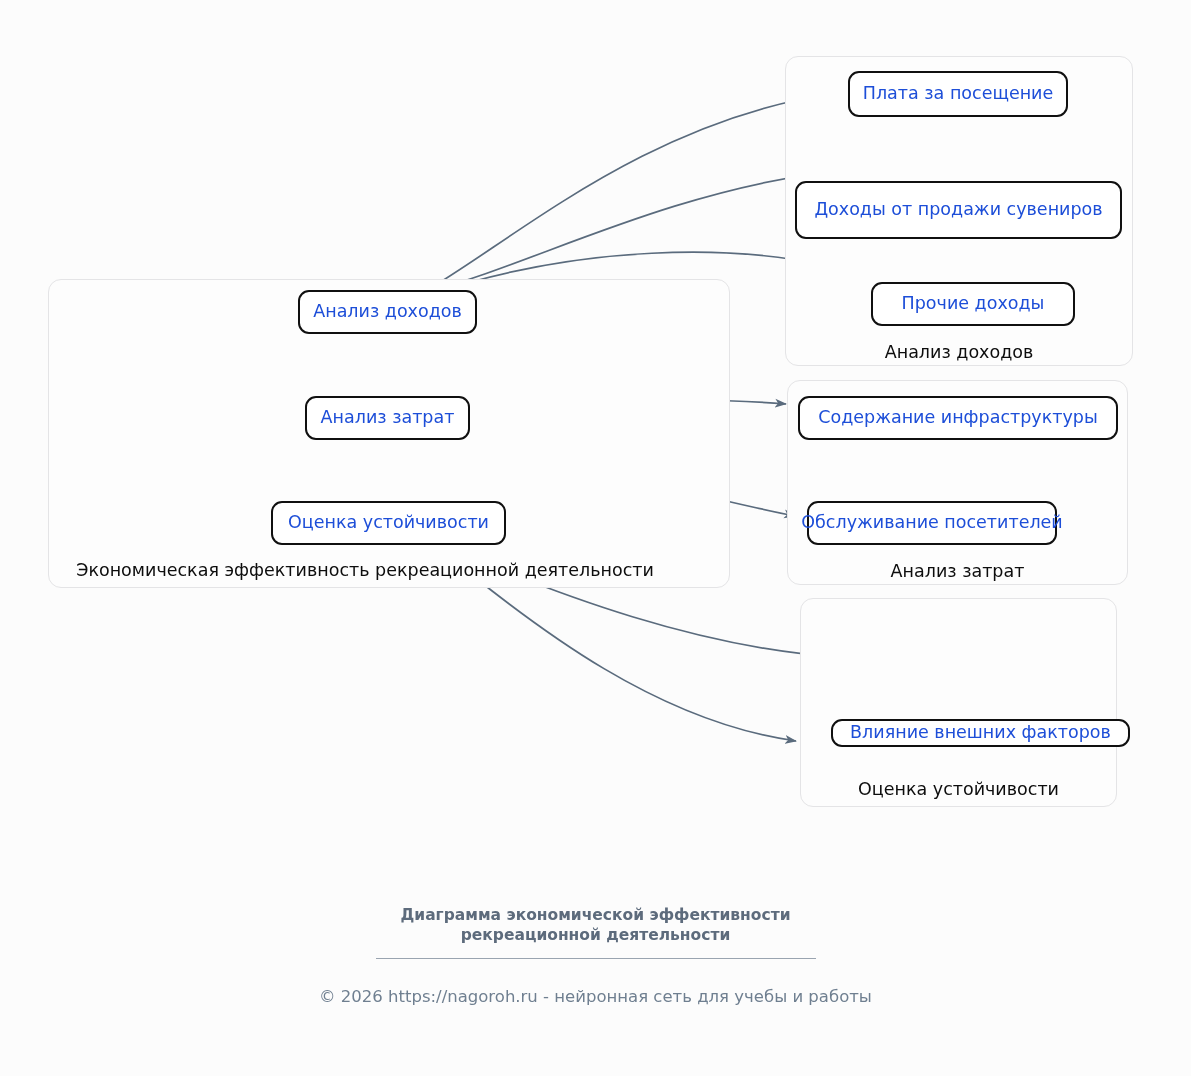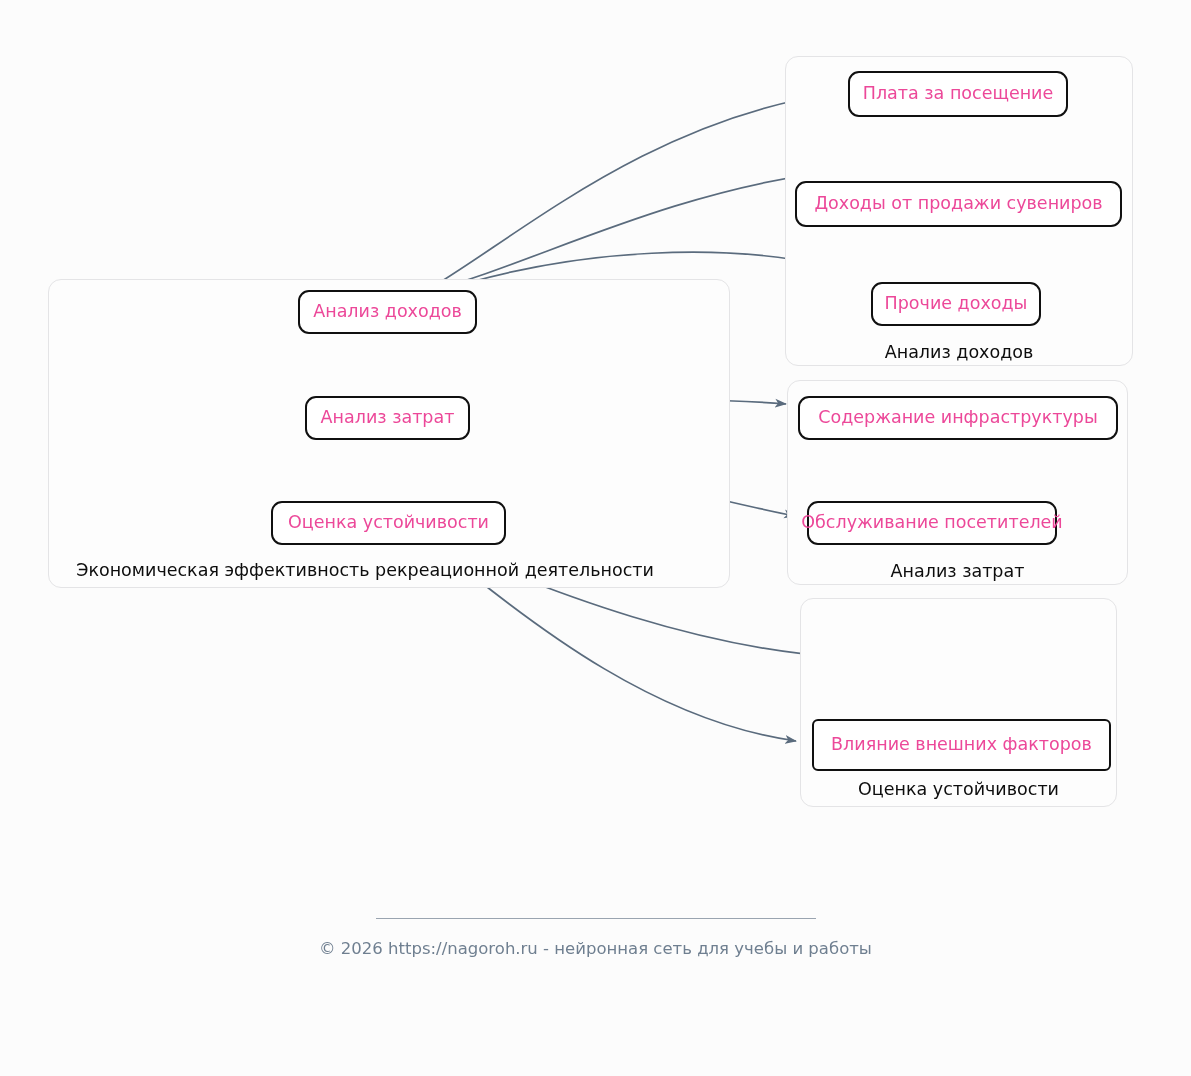--- a/index.html
+++ b/index.html
@@ -42,21 +42,21 @@
   .node {
     position: absolute;
     box-sizing: border-box;
     border: 2px solid #101010;
     border-radius: 11px;
     background: #ffffff;
     display: flex;
     align-items: center;
     justify-content: center;
     font-size: 17.5px;
-    color: #ec4899;
+    color: #1d4ed8;
     white-space: nowrap;
     font-family: "DejaVu Sans", sans-serif;
     line-height: 1;
   }
   
   #edges {
     position: absolute;
     left: 0; top: 0;
     width: 1191px;
     height: 1076px;
@@ -80,21 +80,21 @@
     width: 440px;
     height: 0;
     border: 0;
     border-top: 1.2px solid #9aa4b0;
     margin: 13px auto 0 auto;
   }
   .footer-copy {
     font-size: 16.5px;
     color: #6f7f90;
     font-family: "DejaVu Sans", sans-serif;
-    margin-top: 20px;
+    margin-top: 28px;
   }
 </style>
 </head>
 <body>
 
 <div id="canvas">
 
   <svg id="edges" viewBox="0 0 1191 1076" xmlns="http://www.w3.org/2000/svg">
     <defs>
       <marker id="arrow" markerWidth="13" markerHeight="10" refX="11" refY="5" orient="auto" markerUnits="userSpaceOnUse">
@@ -126,39 +126,43 @@
   <div class="node" style="left:305px; top:396px; width:165px; height:44px;">Анализ затрат</div>
 
   <div class="node" style="left:271px; top:501px; width:235px; height:44px;">Оценка устойчивости</div>
 
   <div class="cluster-label" style="left:48px; top:560px; width:634px;">Экономическая эффективность рекреационной деятельности</div>
 
   <div class="cluster" style="left:785px; top:56px; width:348px; height:310px;"></div>
 
   <div class="node" style="left:848px; top:71px; width:220px; height:46px;">Плата за посещение</div>
 
-  <div class="node" style="left:795px; top:181px; width:327px; height:46px;">Доходы от продажи сувениров</div>
+  <div class="node" style="left:795px; top:181px; width:327px; height:58px;">Доходы от продажи сувениров</div>
 
-  <div class="node" style="left:871px; top:282px; width:170px; height:44px;">Прочие доходы</div>
+  <div class="node" style="left:871px; top:282px; width:204px; height:44px;">Прочие доходы</div>
 
   <div class="cluster-label" style="left:785px; top:342px; width:348px;">Анализ доходов</div>
 
   <div class="cluster" style="left:787px; top:380px; width:341px; height:205px;"></div>
 
   <div class="node" style="left:798px; top:396px; width:320px; height:44px;">Содержание инфраструктуры</div>
 
   <div class="node" style="left:807px; top:501px; width:250px; height:44px;">Обслуживание посетителей</div>
 
   <div class="cluster-label" style="left:787px; top:561px; width:341px;">Анализ затрат</div>
 
   <div class="cluster" style="left:800px; top:598px; width:317px; height:209px;"></div>
 
 
-  <div class="node" style="left:812px; top:719px; width:299px; height:52px;border-radius:6px;">Влияние внешних факторов</div>
+  <div class="node" style="left:831px; top:719px; width:299px; height:28px;">Влияние внешних факторов</div>
 
   <div class="cluster-label" style="left:800px; top:779px; width:317px;">Оценка устойчивости</div>
 
   <div class="footer" style="top:905px;">
+    <div class="footer-title">
+      <div>Диаграмма экономической эффективности</div>
+      <div>рекреационной деятельности</div>
+    </div>
     <hr class="footer-rule">
     <div class="footer-copy">© 2026 https://nagoroh.ru - нейронная сеть для учебы и работы</div>
   </div>
 
 </div>
 
 </body></html>

